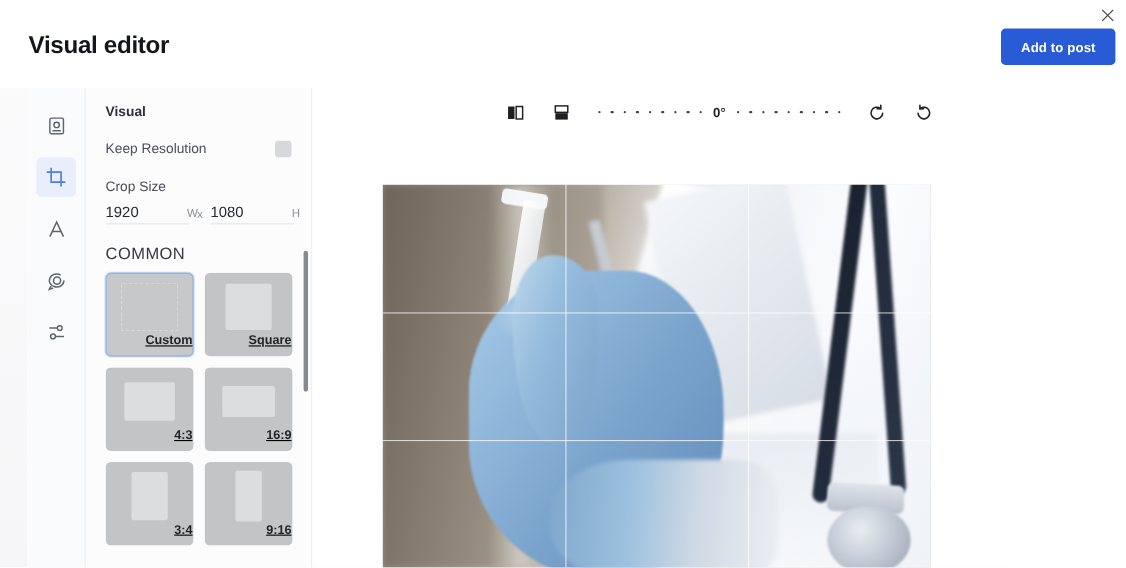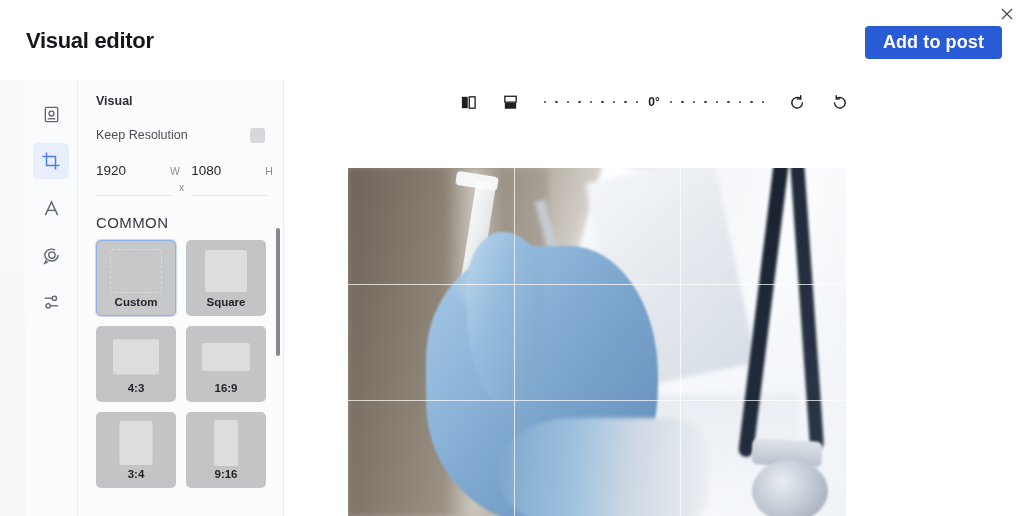--- a/index.html
+++ b/index.html
@@ -19,25 +19,25 @@
   .header {
     position: absolute; left: 0; top: 0; width: 1024px; height: 80px;
     background: #ffffff;
   }
   .app-title {
     position: absolute; left: 26px; top: 28px;
     font-size: 22px; font-weight: bold; color: #14161a;
     letter-spacing: -0.3px;
   }
   .primary-btn {
-    position: absolute; right: 22px; top: 26px;
+    position: absolute; right: 10px; top: 26px;
     height: 33px; padding: 0 18px;
     background: #2a5bd7; color: #fff;
     border: none; border-radius: 4px;
-    font-size: 18px; font-weight: bold;
+    font-size: 12px; font-weight: bold;
     font-family: "Liberation Sans", sans-serif;
     cursor: pointer; letter-spacing: .1px;
   }
   .close-icon {
     position: absolute; right: 8px; top: 5px;
     width: 18px; height: 18px; cursor: pointer;
     color: #4a4a4a;
   }
   .close-icon svg { display: block; }
 
@@ -86,44 +86,45 @@
   }
   .row-label { font-size: 12.5px; color: #4a4f58; }
   .checkbox {
     width: 15px; height: 15px; border-radius: 3px;
     background: #d6d8db; cursor: pointer;
   }
   .field-label { font-size: 12.5px; color: #4a4f58; margin-bottom: 8px; }
   .size-row { display: flex; align-items: flex-end; gap: 4px; }
   .size-field {
     display: flex; align-items: baseline; justify-content: space-between;
-    width: 76px; border-bottom: 1px solid #e4e5e8; padding-bottom: 17px; gap: 44px;
+    width: 76px; border-bottom: 1px solid #e4e5e8; padding-bottom: 3px; gap: 44px;
   }
   .size-val {
     font-size: 13.5px; color: #25282d; background: none; border: none;
     width: 46px; outline: none;
     font-family: "Liberation Sans", sans-serif;
   }
   .size-unit { font-size: 10.5px; color: #8b9098; }
   .size-x { font-size: 10.5px; color: #8b9098; padding: 0 3px 3px 3px; }
 
   .section-head {
     font-size: 15px; font-weight: normal; color: #343840;
     letter-spacing: .4px; margin: 18px 0 9px 0;
   }
   .ratio-grid {
     display: grid; grid-template-columns: 80px 80px; gap: 10px;
   }
   .ratio-tile {
     position: relative; width: 80px; height: 76px;
     background: #c3c4c6; border-radius: 5px;
     display: flex; flex-direction: column;
-    align-items: center; justify-content: flex-end;
+    align-items: flex-end; justify-content: flex-end;
     padding-bottom: 7px; cursor: pointer;
     border: 1px solid transparent;
+    text-decoration: underline;
   }
   .ratio-tile.selected {
     background: #c7c8ca; border: 1px solid #8eb0e8;
     box-shadow: 0 0 0 1px rgba(142,176,232,.45);
   }
   .ratio-shape {
     position: absolute; left: 50%; top: 30px; transform: translate(-50%,-50%);
     background: #dcdddf; border-radius: 2px;
   }
   .ratio-shape.dashed {
@@ -368,20 +369,21 @@
 
     <div class="panel">
       <div class="panel-inner">
         <div class="panel-title">Visual</div>
 
         <div class="row">
           <span class="row-label">Keep Resolution</span>
           <span class="checkbox"></span>
         </div>
 
+        <div class="field-label">Crop Size</div>
         <div class="size-row">
           <div class="size-field">
             <span class="size-val">1920</span>
             <span class="size-unit">W</span>
           </div>
           <span class="size-x">x</span>
           <div class="size-field">
             <span class="size-val">1080</span>
             <span class="size-unit">H</span>
           </div>

